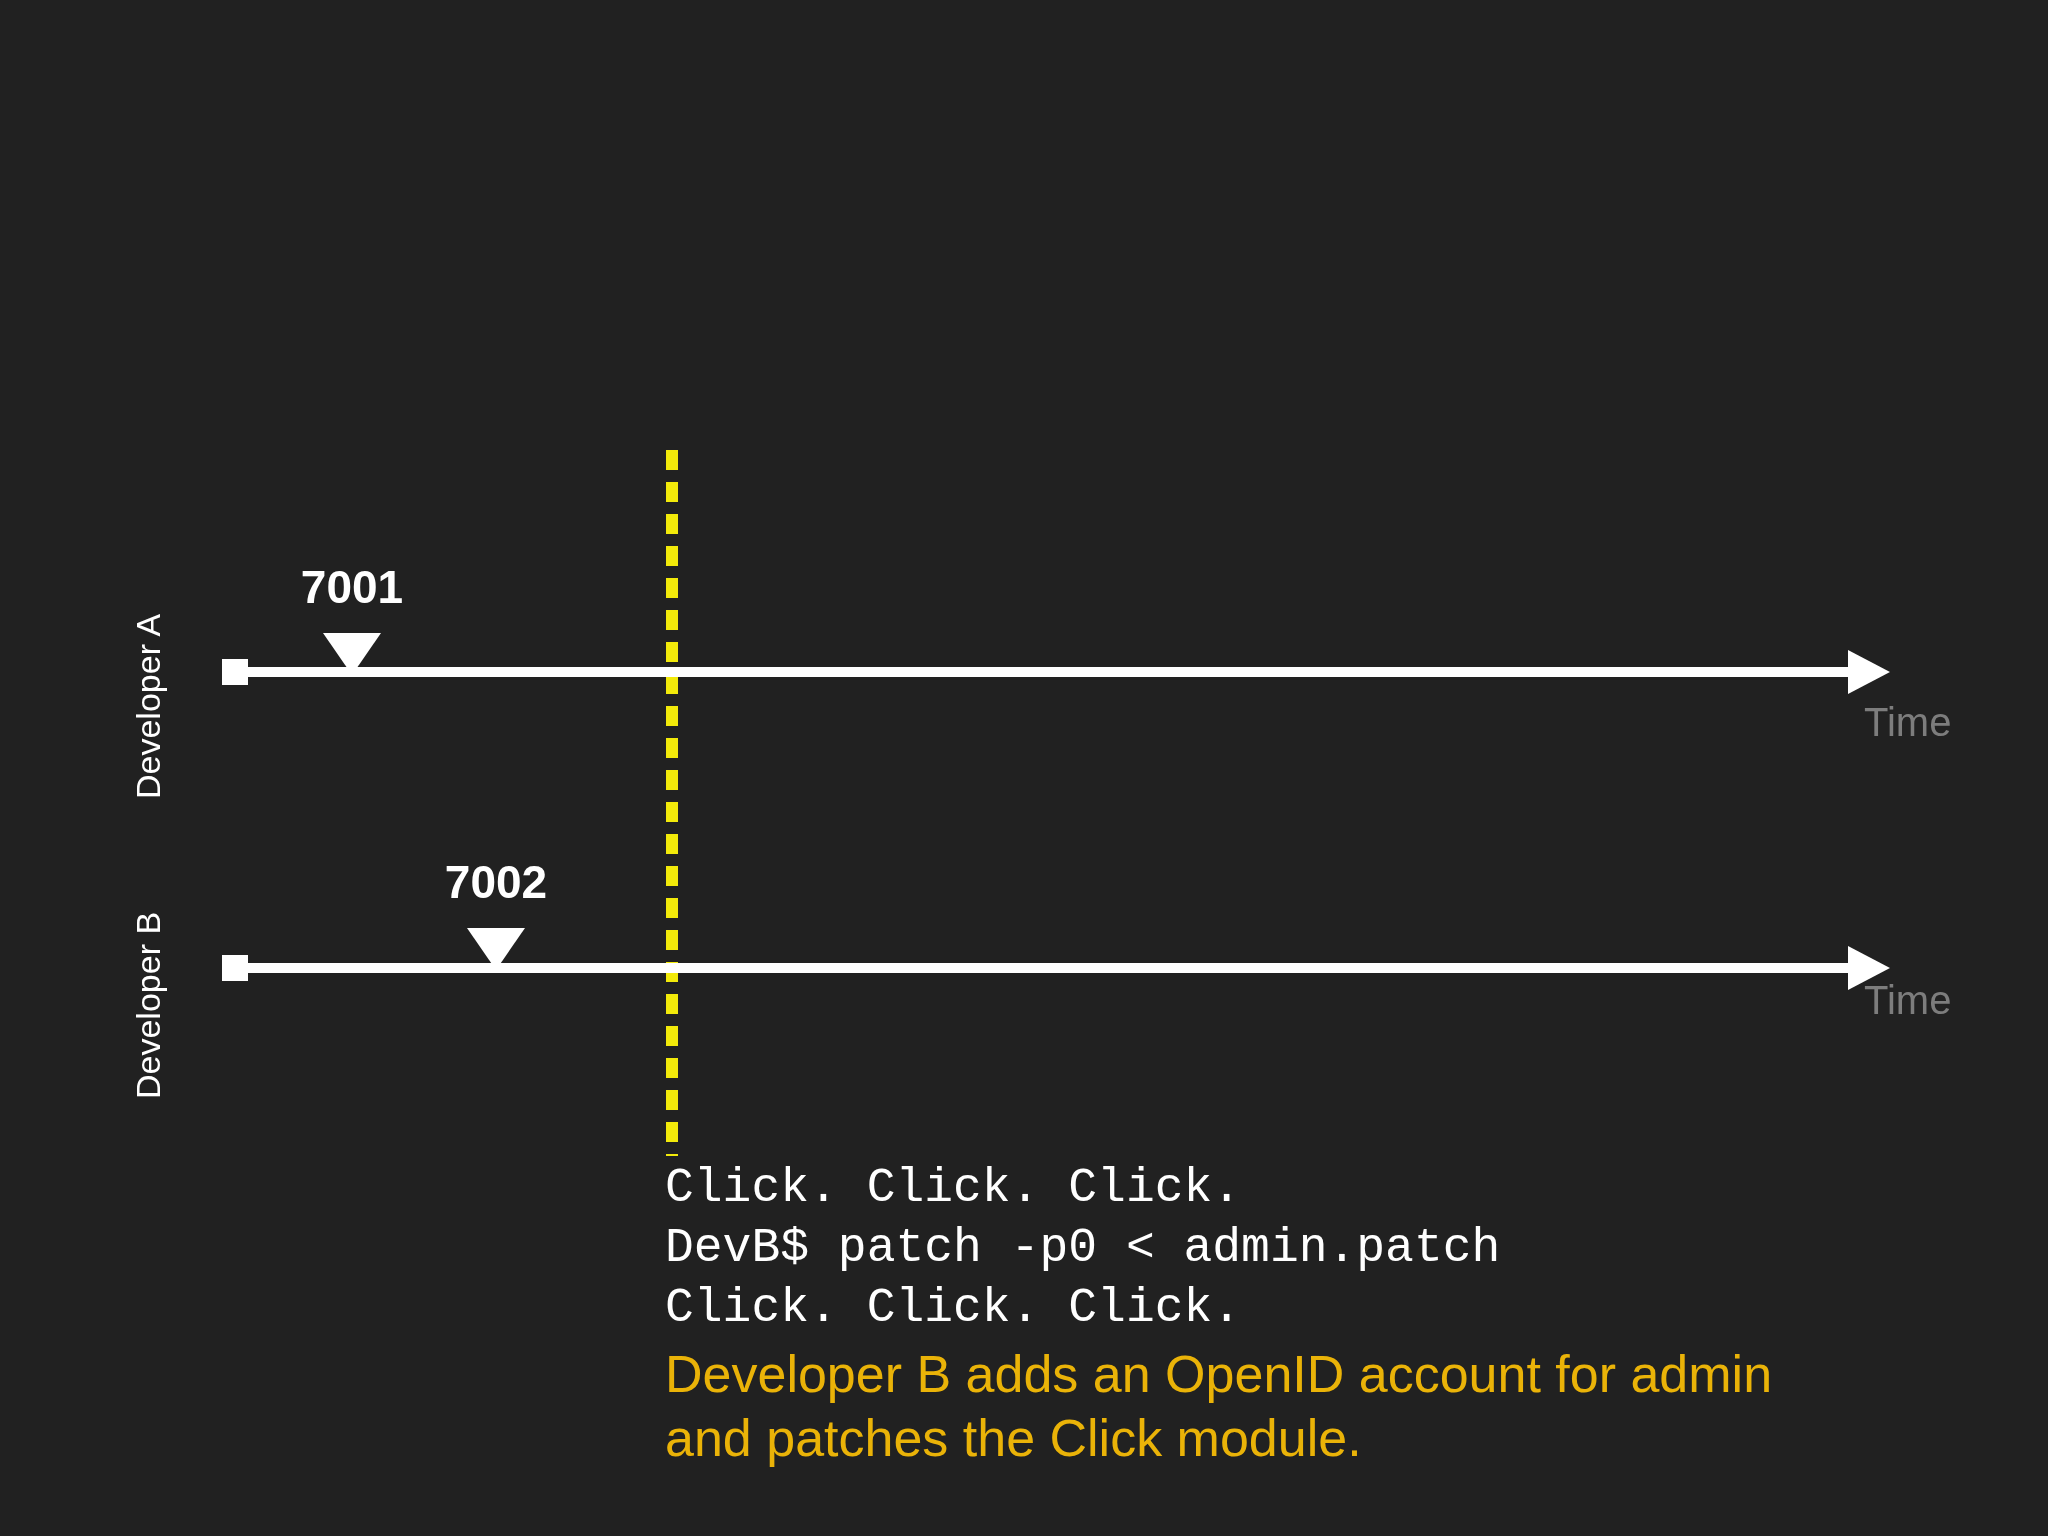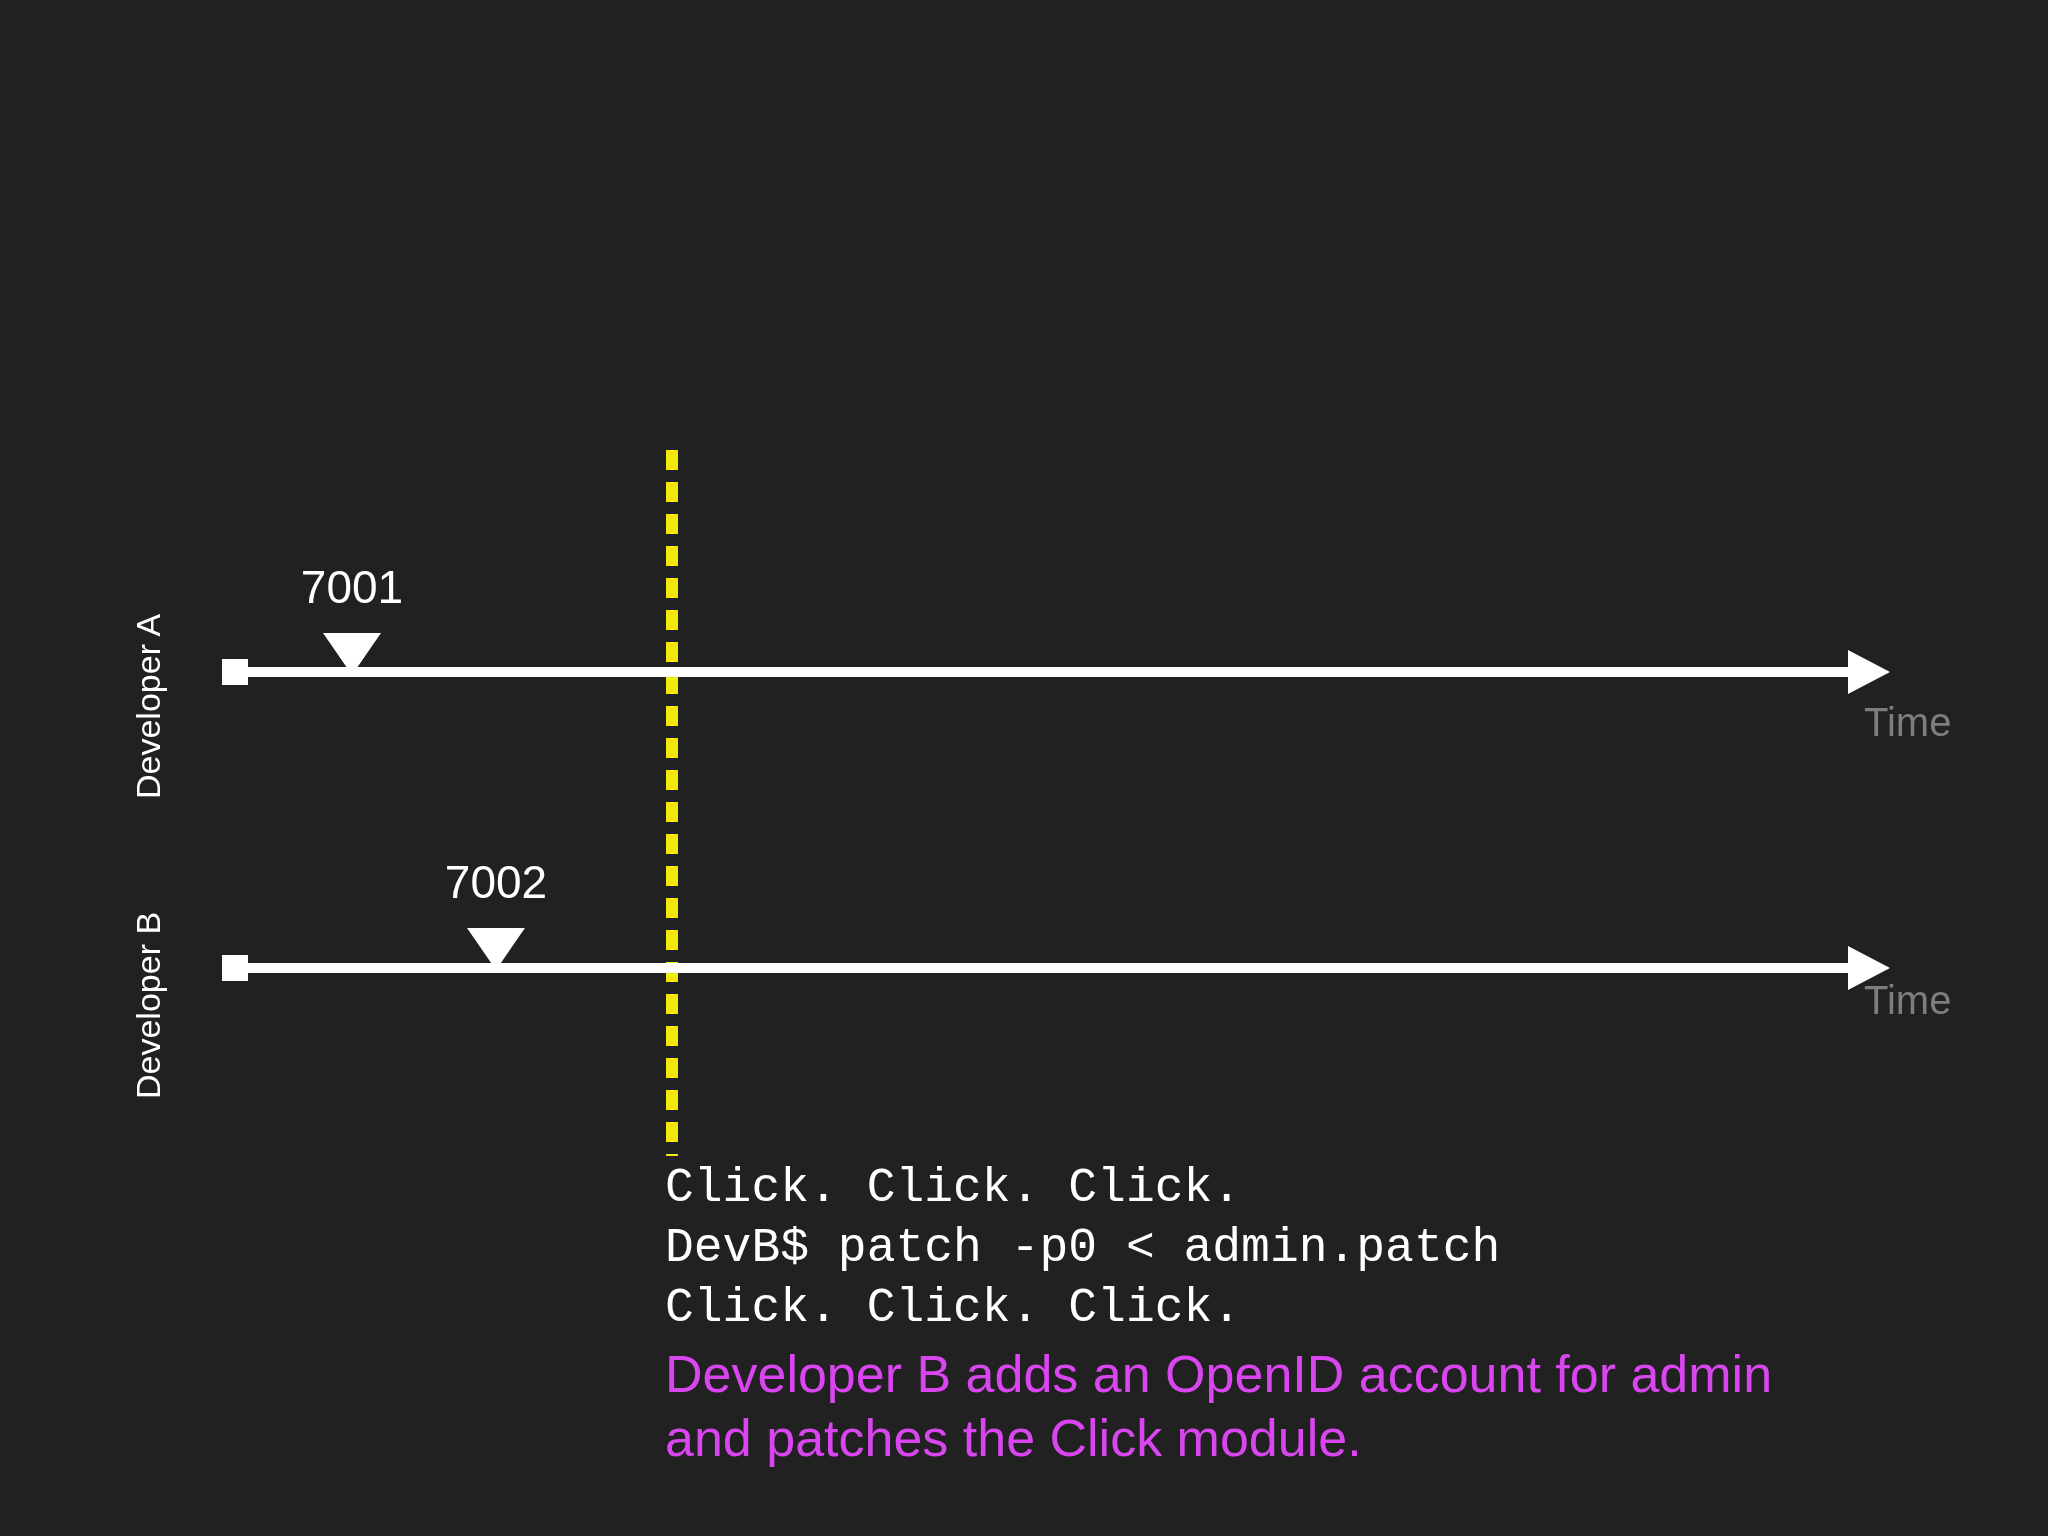--- a/index.html
+++ b/index.html
@@ -83,20 +83,21 @@
   
   .event-marker { position:absolute; }
   .event-marker-label {
     position:absolute;
     left:50%;
     transform:translateX(-50%);
     color:#ffffff;
     font-size:46px;
     white-space:nowrap;
     font-family:"Liberation Sans", sans-serif;
+    font-weight:bold;
   }
   .event-marker-triangle {
     position:absolute;
     left:50%;
     transform:translateX(-50%);
     width:0; height:0;
     border-left:29px solid transparent;
     border-right:29px solid transparent;
     border-top:42px solid #ffffff;
   }
@@ -126,21 +127,21 @@
   }
   .code-line {
     color:#ffffff;
     font-size:48px;
     line-height:60px;
     font-family:"Liberation Mono", monospace;
     white-space:pre;
     letter-spacing:0px;
   }
   .highlight-line {
-    color:#d946ef;
+    color:#eab308;
     font-size:52px;
     line-height:64px;
     font-family:"Liberation Sans", sans-serif;
     white-space:nowrap;
   }
   #highlight-line-1 { margin-top:4px; }
 </style>
 </head>
 <body>
 

